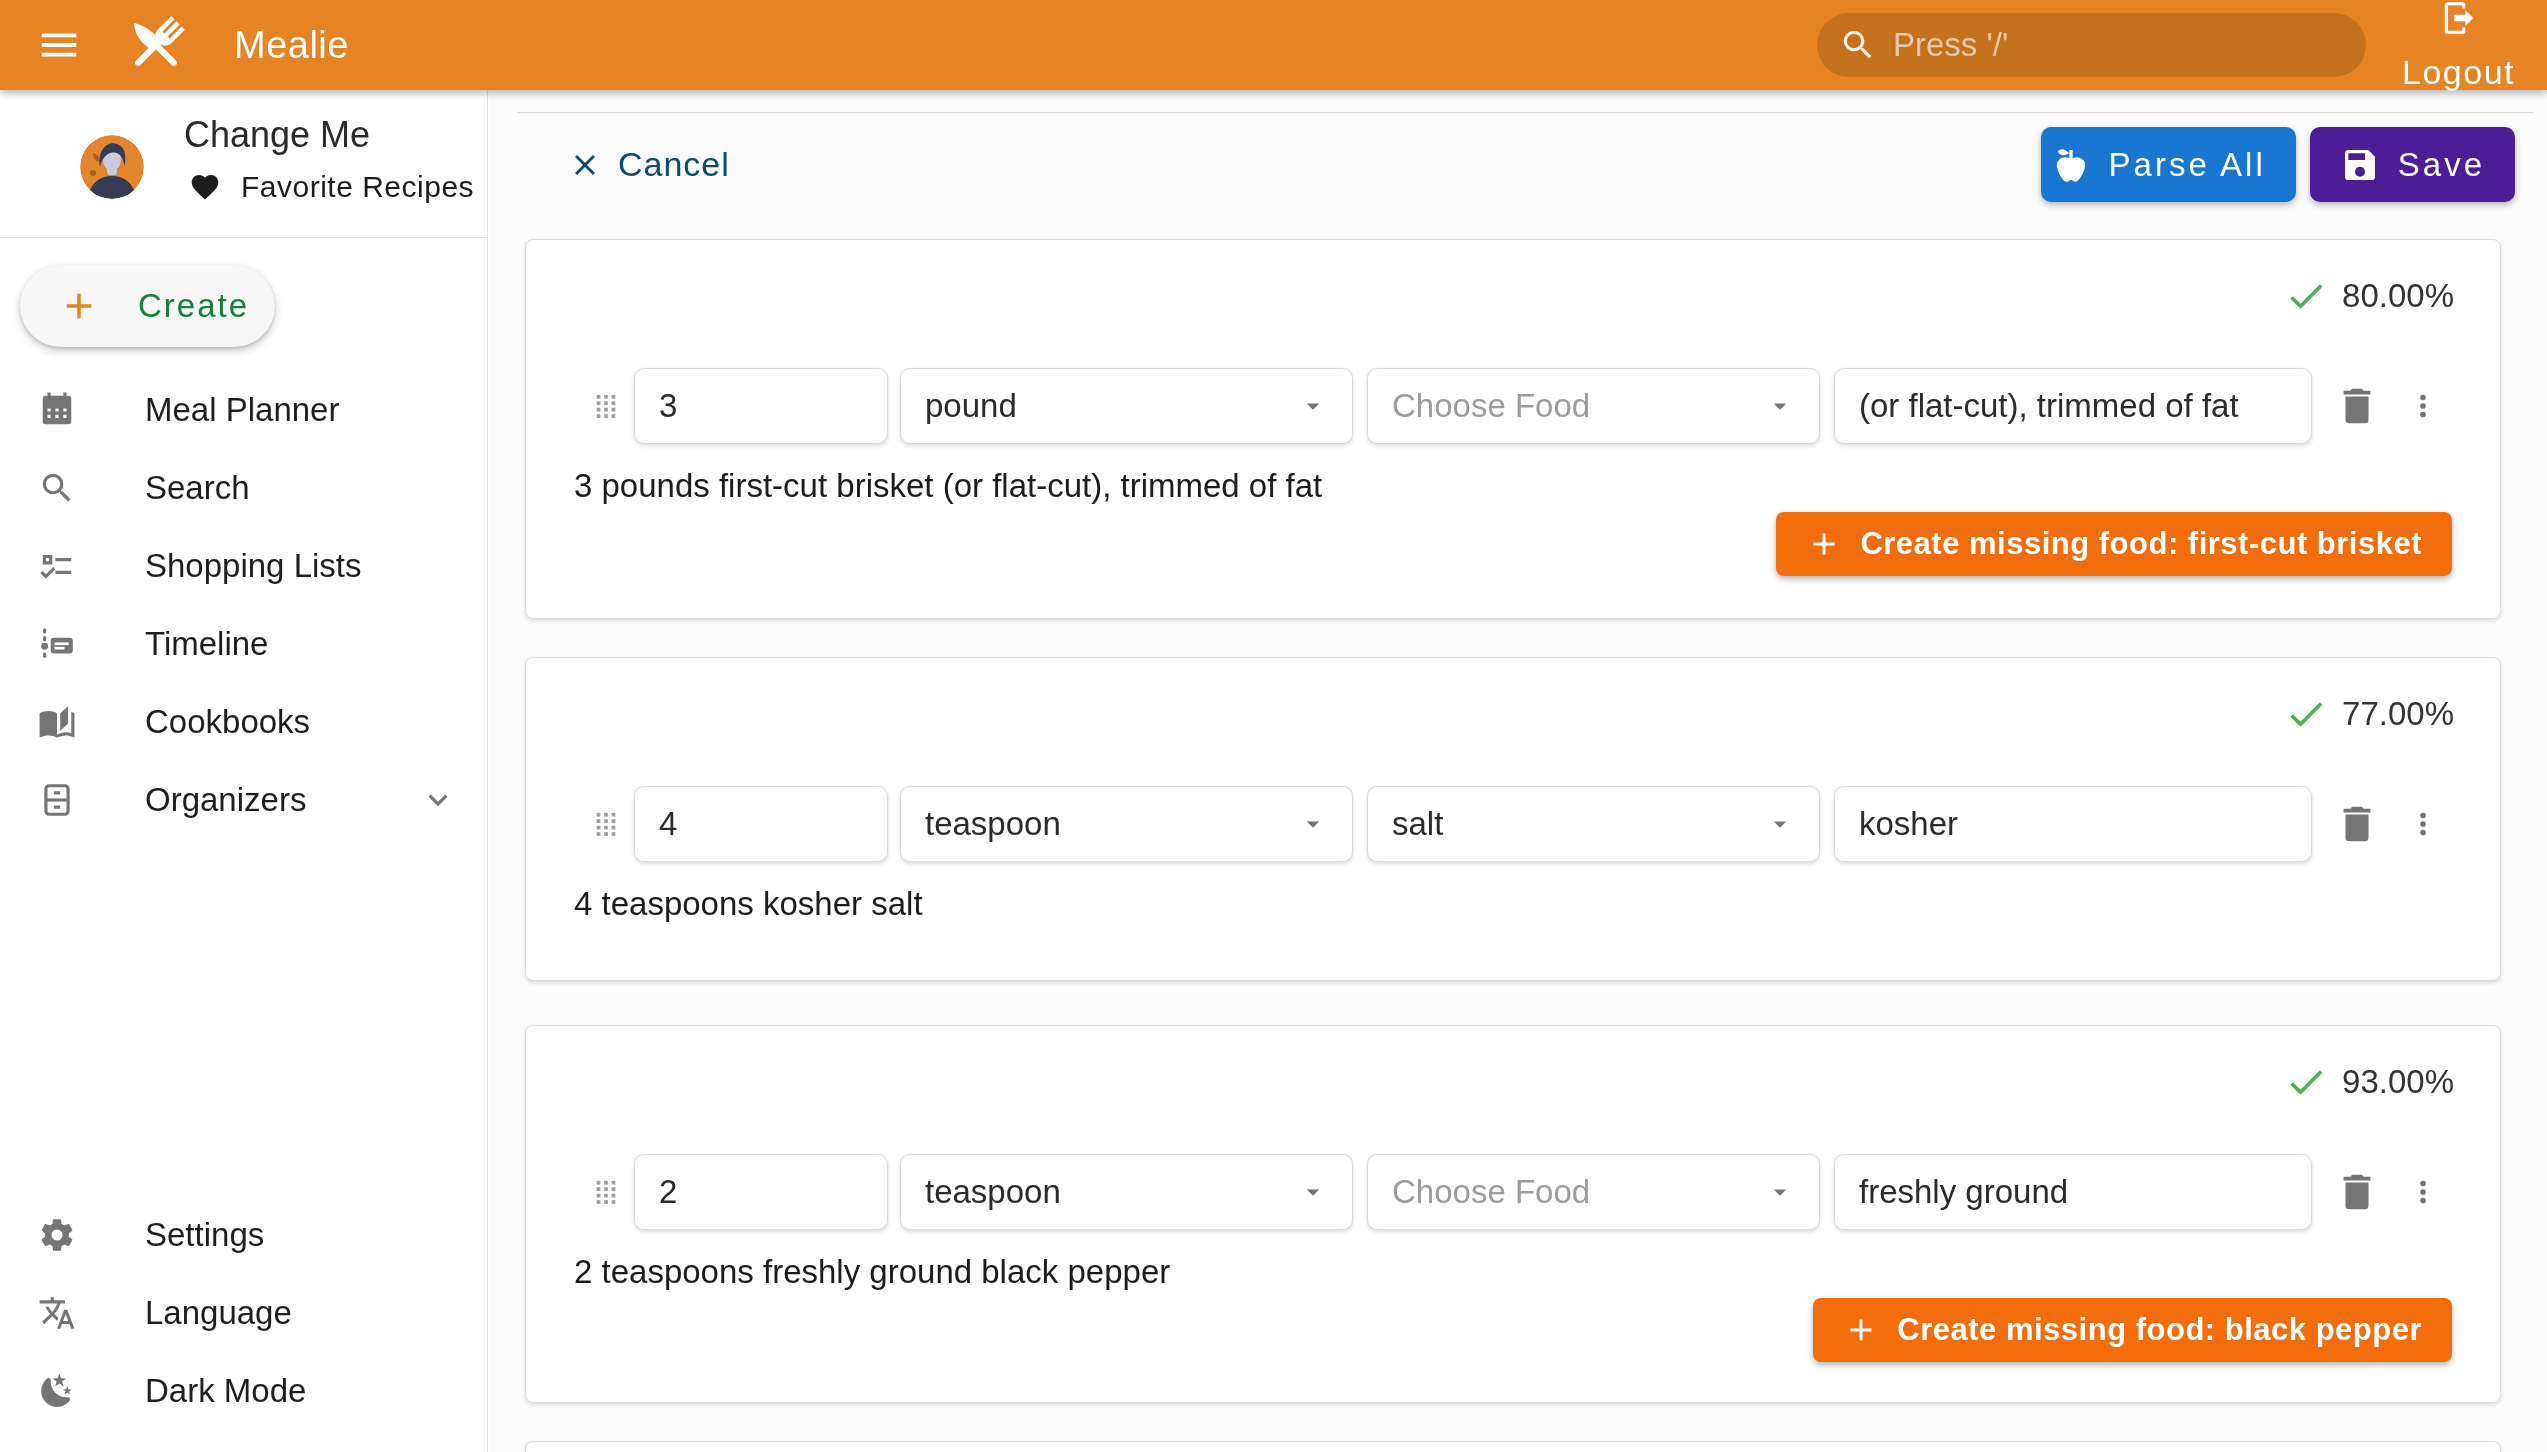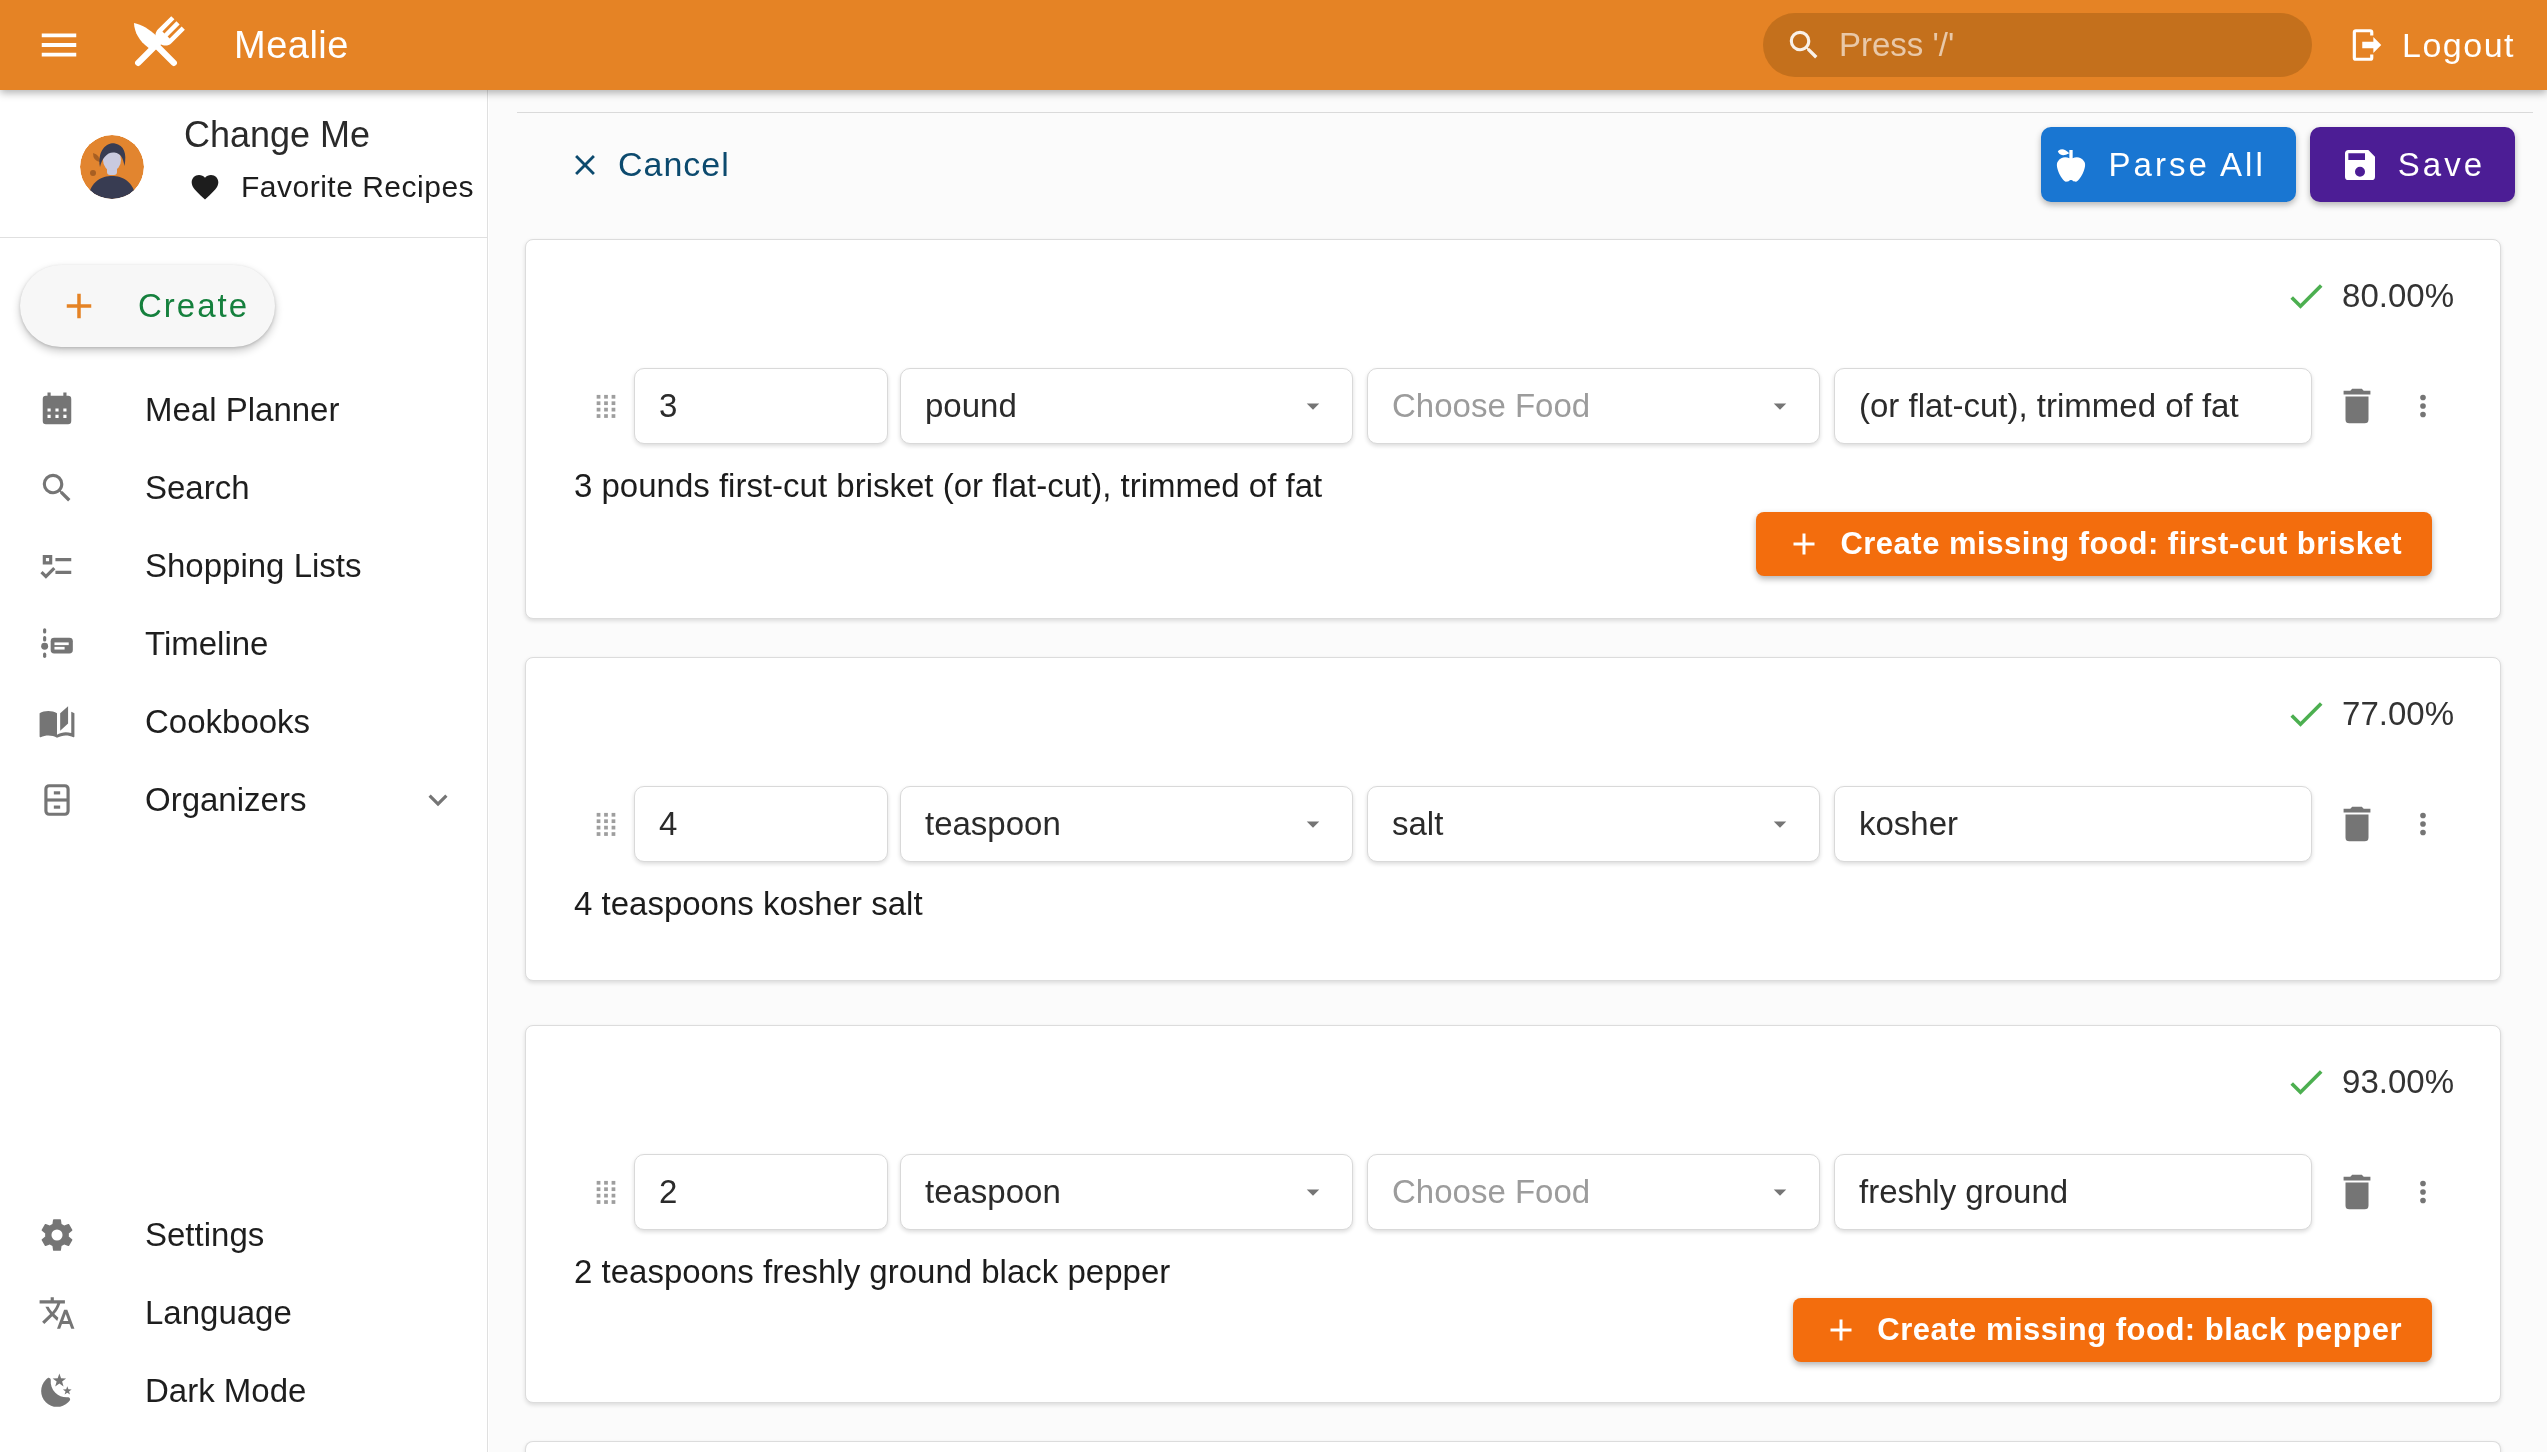--- a/index.html
+++ b/index.html
@@ -14,21 +14,21 @@
   .appbar .logo { width:68px; height:68px; margin-left:40px; flex:0 0 auto; }
   .appbar .title { color:#fff; font-size:38px; font-weight:500; margin-left:44px; letter-spacing:0.5px; }
   .searchpill { margin-left:auto; width:549px; height:64px; border-radius:32px;
                 background:#C4701C; display:flex; align-items:center; padding:0 22px; }
   .searchpill svg { width:38px; height:38px; color:#fff; opacity:.9; flex:0 0 auto; }
   .searchpill input { flex:1; margin-left:16px; background:transparent; border:none; outline:none;
                       font-size:33px; color:#fff; font-family:inherit; }
   .searchpill input::placeholder { color:rgba(255,255,255,.62); }
   .logoutbtn { margin-left:36px; display:flex; align-items:center; gap:16px; background:none; border:none;
                color:#fff; font-size:34px; font-weight:500; letter-spacing:1.5px; cursor:pointer;
-               font-family:inherit; }
+               font-family:inherit;flex-direction:column; }
   .logoutbtn svg { width:38px; height:38px; }
 
   
   .sidebar { position:absolute; top:90px; left:0; width:488px; bottom:0; background:#fff;
              border-right:1px solid #E0E0E0; z-index:20; }
   .usersec { position:relative; height:147px;margin-left:40px; }
   .avatar { position:absolute; left:40px; top:45px; width:64px; height:64px; border-radius:50%; }
   .username { position:absolute; left:144px; top:24px; font-size:36px; color:#2a2a2a; }
   .favrow { position:absolute; left:149px; top:80px; display:flex; align-items:center; gap:20px; cursor:pointer; }
   .favrow svg { width:32px; height:32px; color:#1d1d1d; }
@@ -84,21 +84,21 @@
   .food { width:453px; margin-left:14px; }
   .note { width:478px; margin-left:14px; }
   .select .caret { width:30px; height:30px; color:#757575; flex:0 0 auto; }
   .select .ph { color:#9C9C9C; }
   .iconbtn { background:none; border:none; cursor:pointer; color:#757575; }
   .trash { margin-left:22px; width:46px; height:46px; }
   .trash svg { width:46px; height:46px; }
   .kebab { margin-left:26px; width:34px; height:34px; }
   .kebab svg { width:34px; height:34px; }
   .summary { margin-top:22px; padding-left:48px; font-size:33px; color:#1c1c1c; line-height:40px; }
-  .btnrow { margin-top:6px; display:flex; justify-content:flex-end; padding-right:68px; }
+  .btnrow { margin-top:6px; display:flex; justify-content:flex-end; padding-right:48px; }
   .missingbtn { height:64px; border:none; border-radius:8px; background:#F36D0D; color:#fff;
                 display:flex; align-items:center; gap:18px; padding:0 30px; font-size:31px;
                 font-weight:700; letter-spacing:0.5px; cursor:pointer;
                 box-shadow:0 3px 6px rgba(0,0,0,.3); font-family:inherit; }
   .missingbtn svg { width:36px; height:36px; }
 </style>
 </head>
 <body>
 
 <svg width="0" height="0" style="position:absolute">

